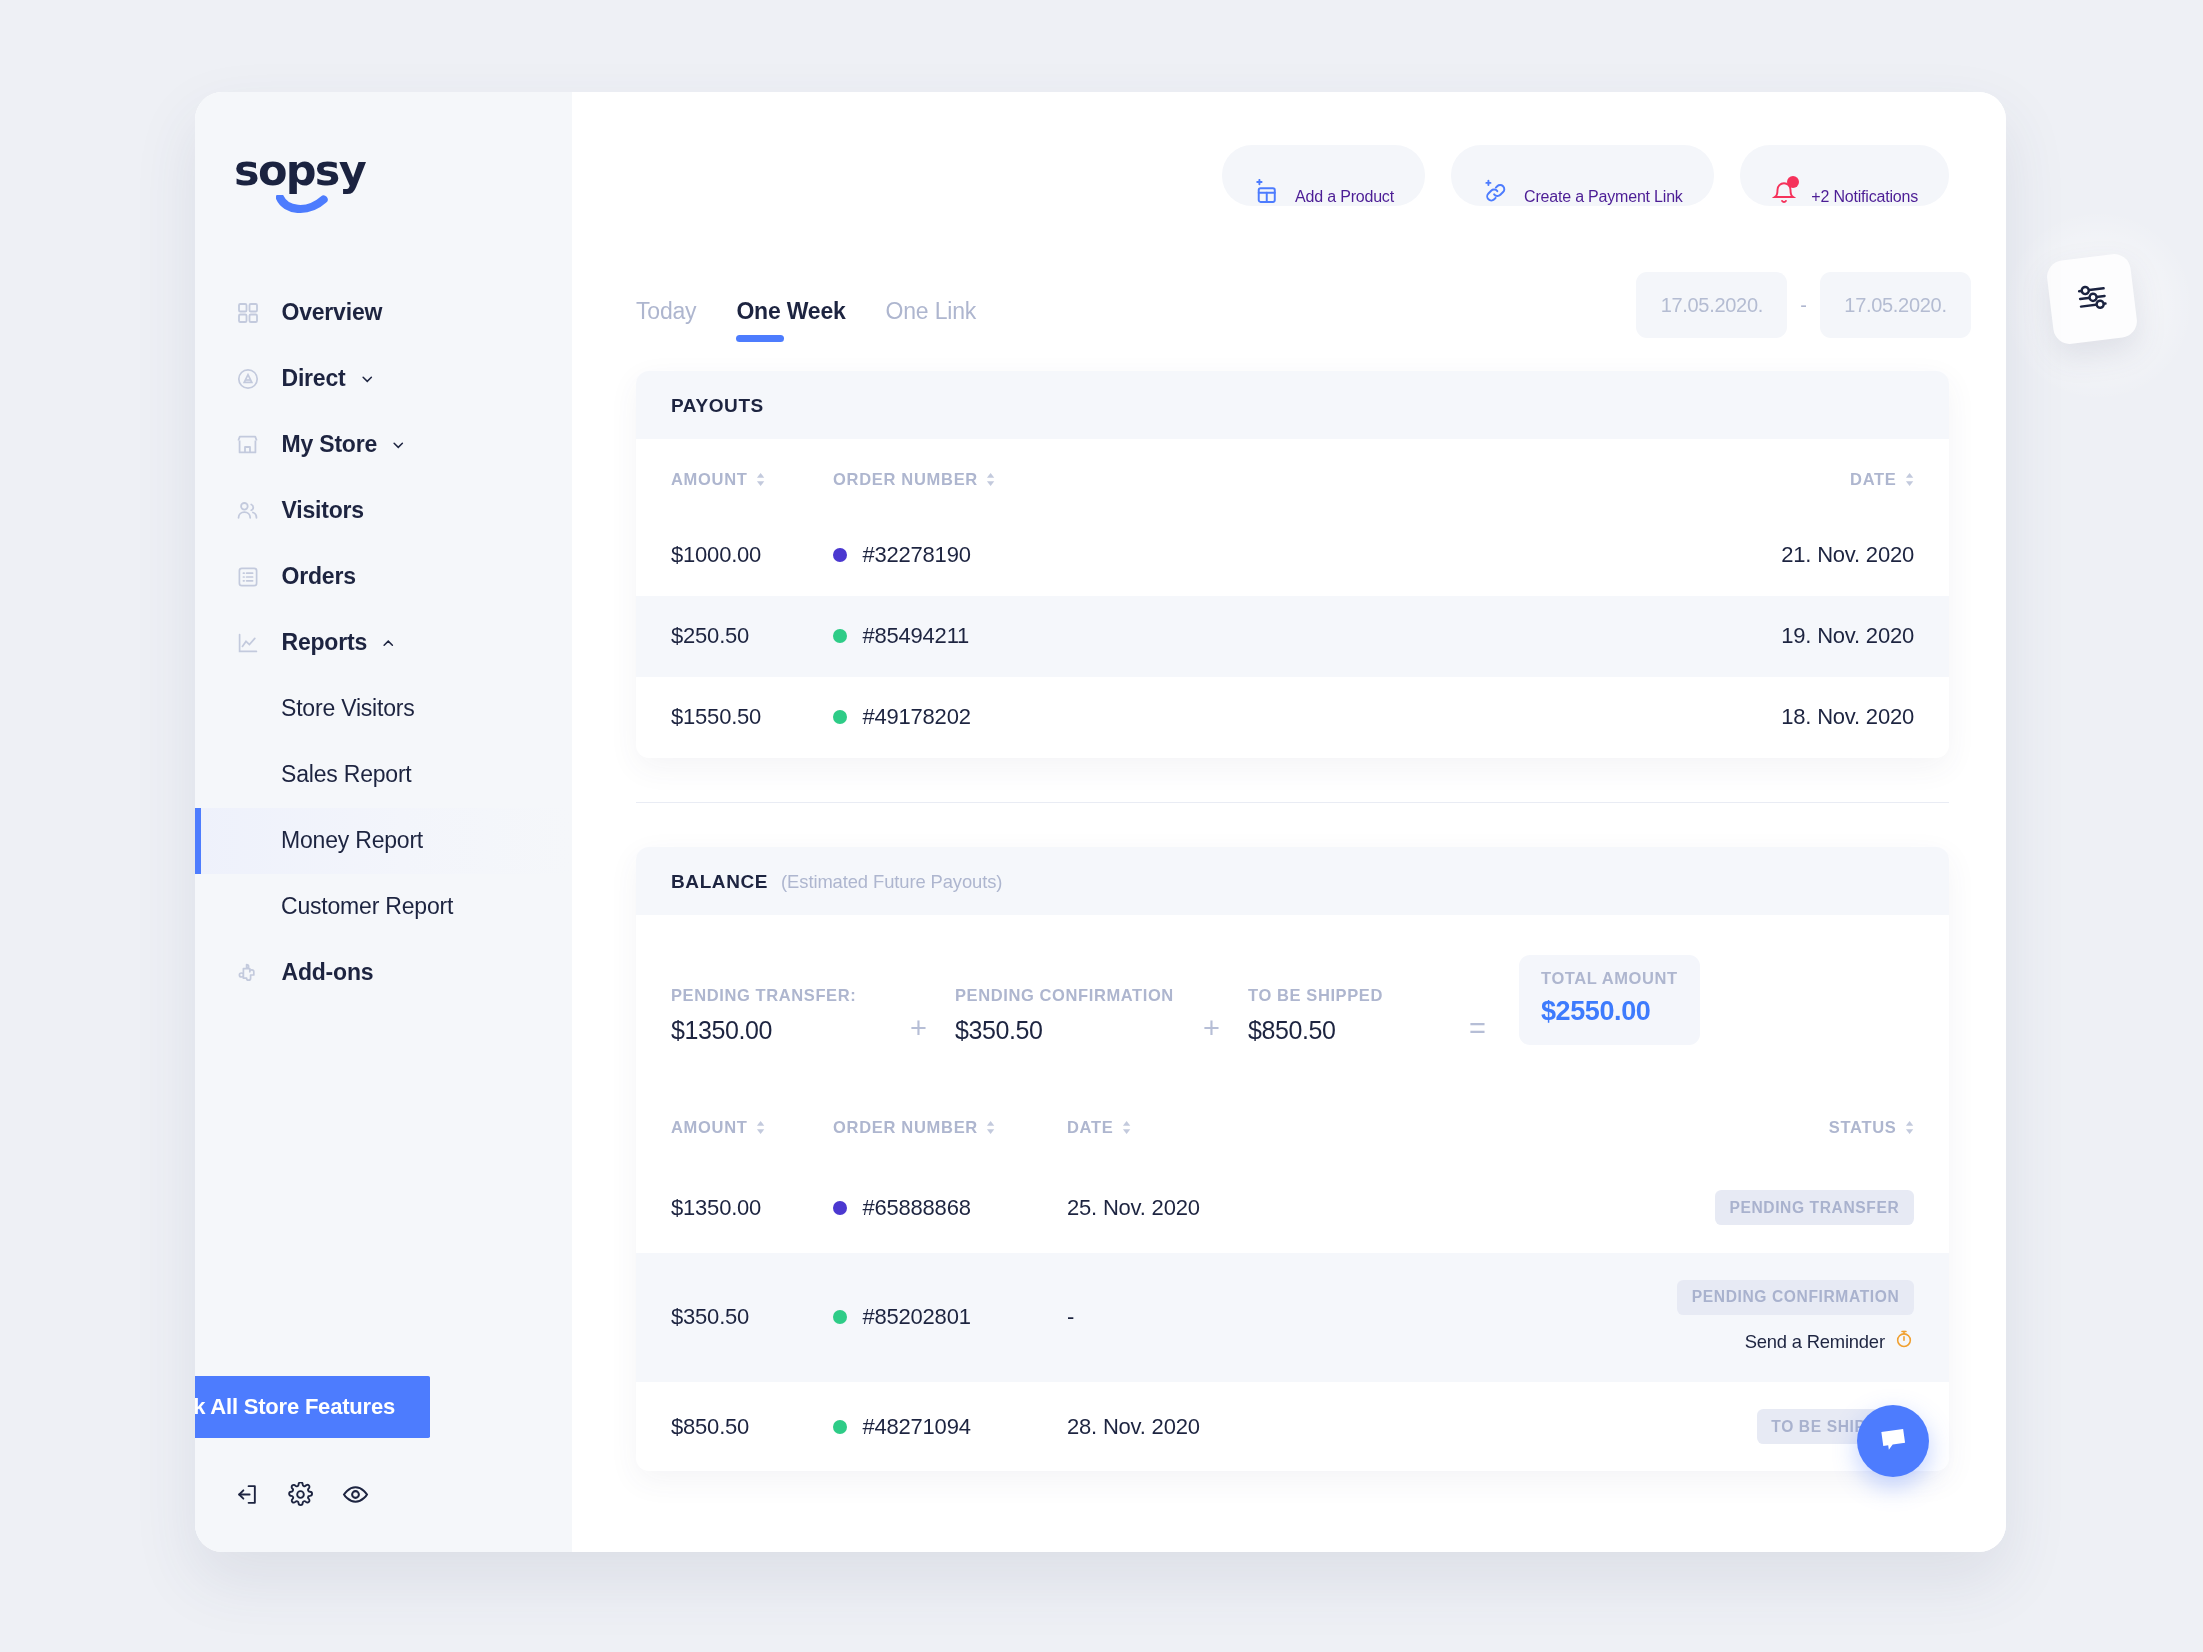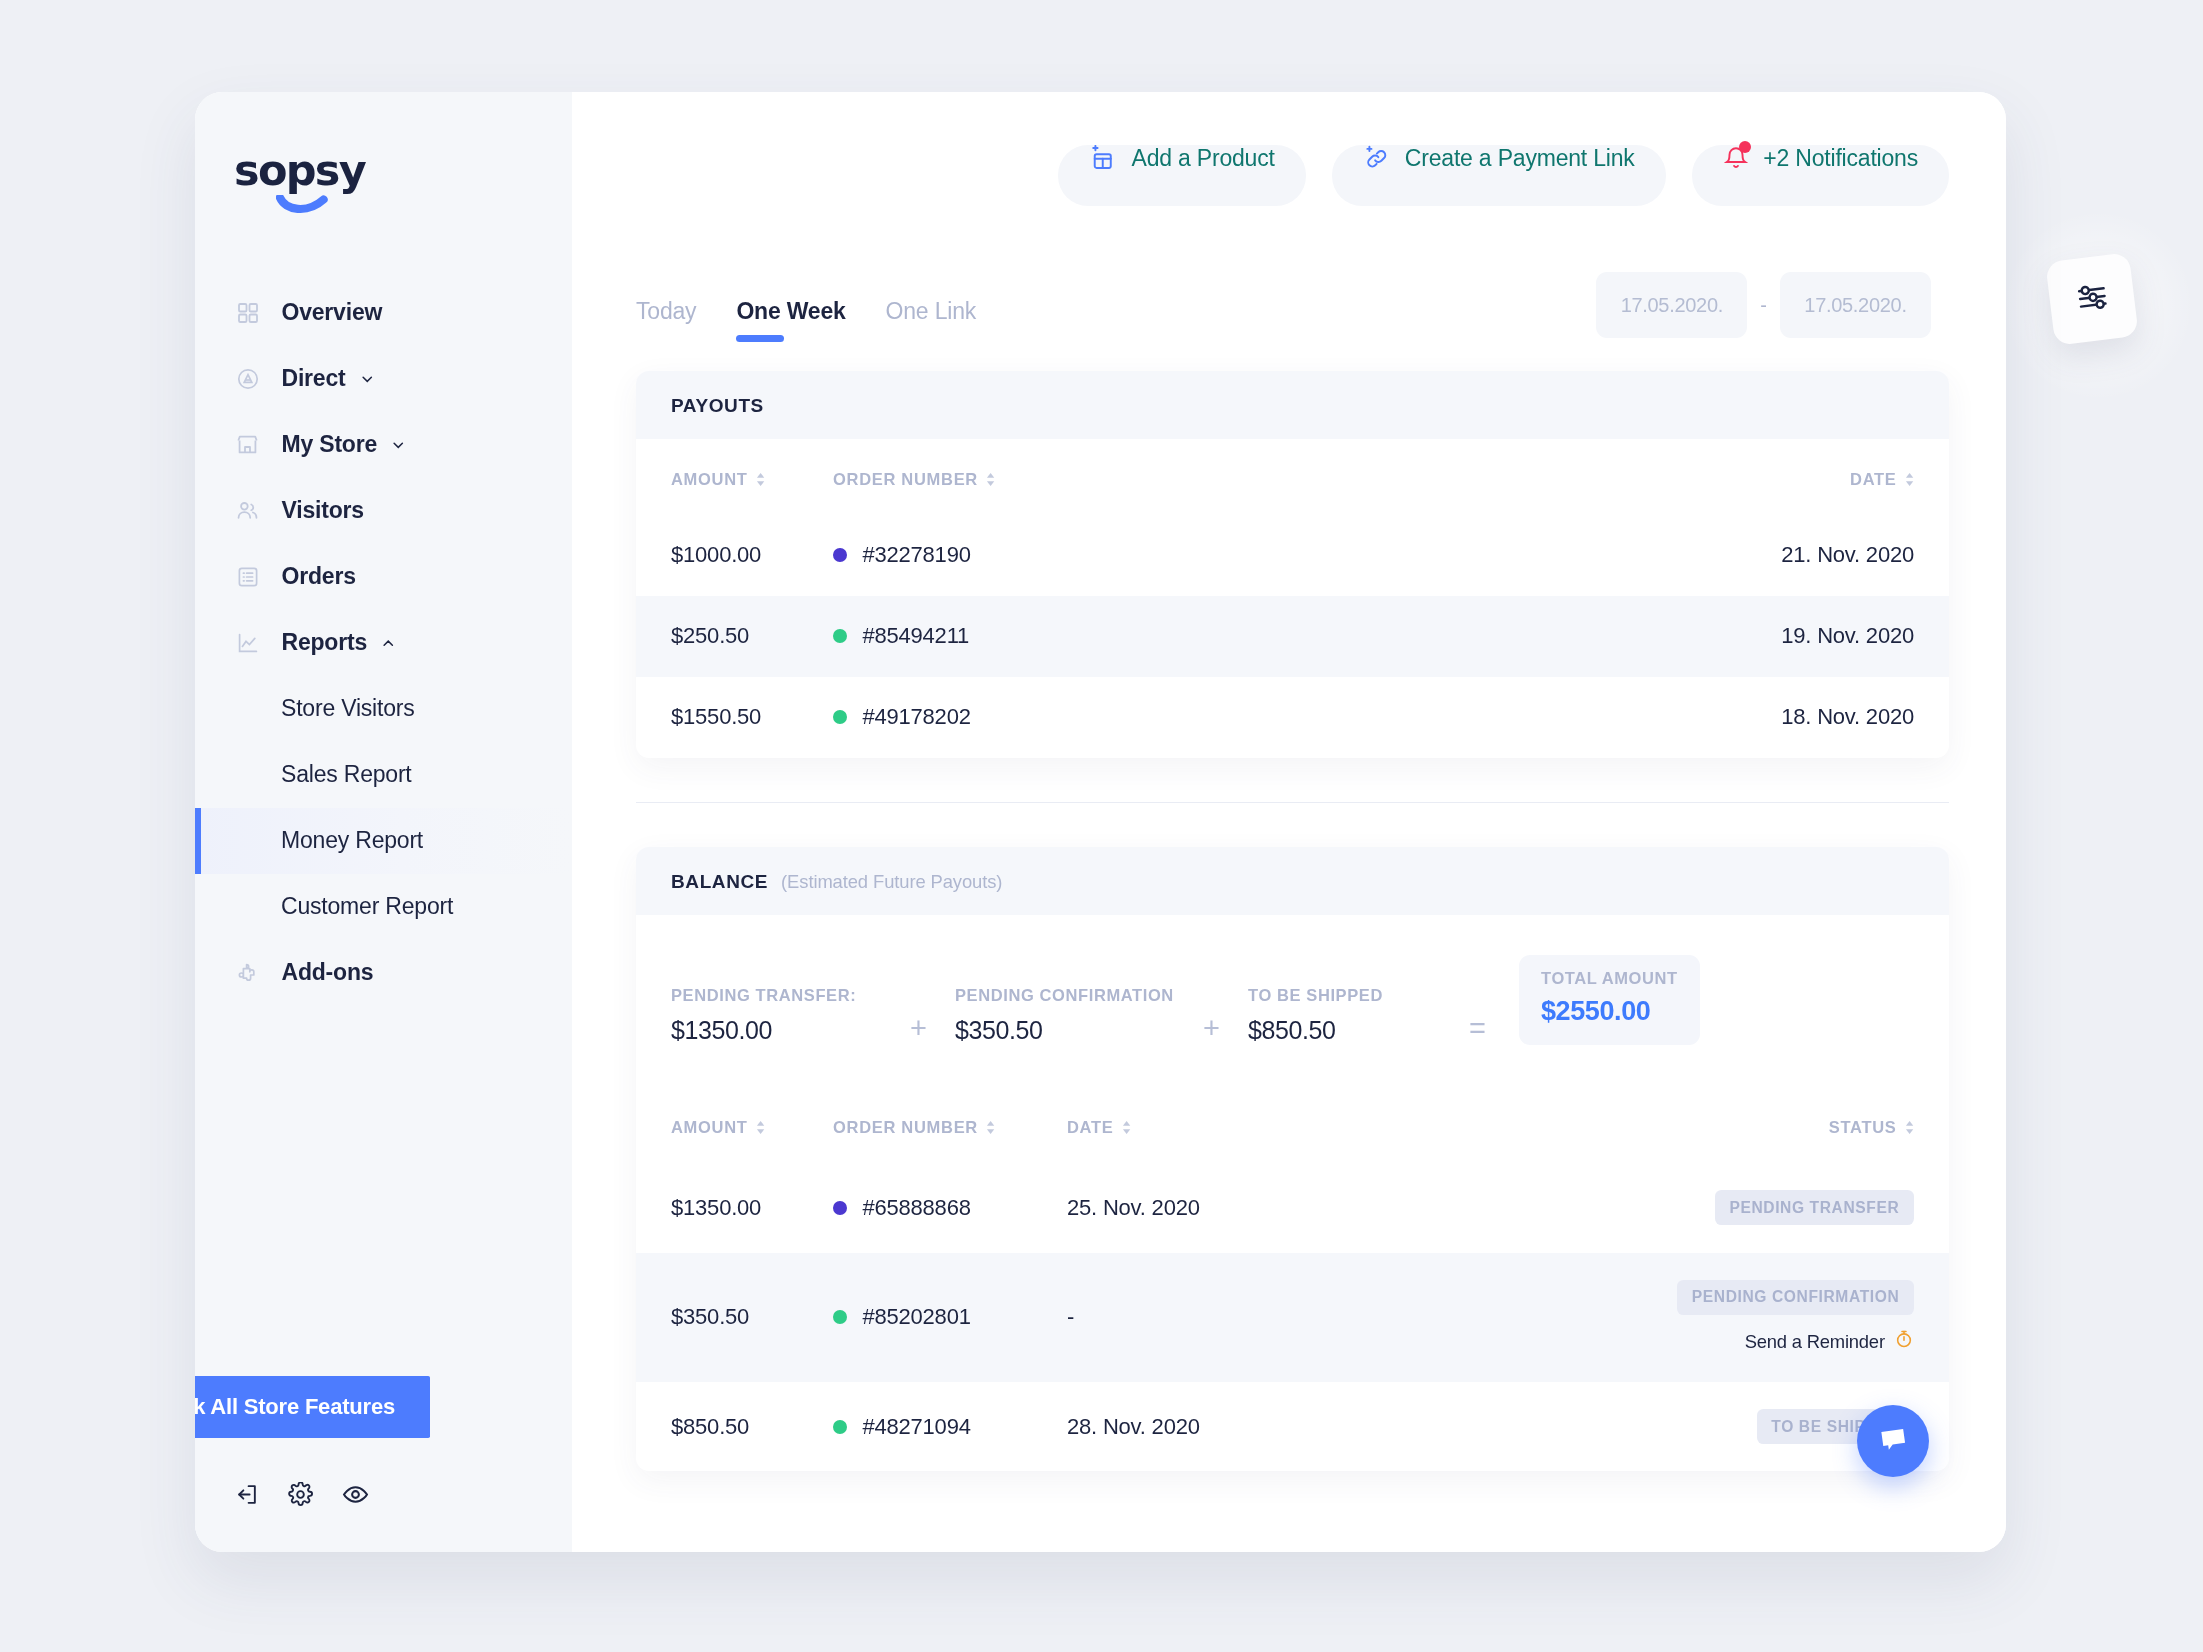--- a/index.html
+++ b/index.html
@@ -104,32 +104,32 @@
   .footer-icon { cursor: pointer; display: flex; }
 
   
   .main { flex: 1; position: relative; padding: 0; background: #fff; }
 
   .topbar {
     display: flex; justify-content: flex-end; align-items: center;
     gap: 26px; padding: 53px 57px 0 0;
   }
   .pill {
-    display: flex; align-items: flex-start; gap: 14.7px;
+    display: flex; align-items: flex-end; gap: 14.7px;
     height: 61px; padding: 0 31px;
     background: #f4f6fa; border: none; border-radius: 30px;
     font-family: "Liberation Sans", sans-serif;
-    font-size: 23px; font-weight: 500; color: #0f766e;
+    font-size: 16px; font-weight: 500; color: #4c1d95;
     letter-spacing: -0.2px; cursor: pointer;
   }
   .pill-icon { display: flex; align-items: center; position: relative; }
 
   .toolbar {
     display: flex; align-items: flex-end; justify-content: space-between;
-    padding: 66px 75px 0 64px;
+    padding: 66px 35px 0 64px;
   }
   .tabs { display: flex; align-items: flex-end; gap: 40px; }
   .tab {
     font-size: 23px; font-weight: 500; color: #aeb6cf;
     cursor: pointer; position: relative; padding-bottom: 16.5px; letter-spacing: -0.2px;
   }
   .tab.active { color: #1d2440; font-weight: 700; }
   .tab.active::after {
     content: ""; position: absolute; left: 0; bottom: 0;
     width: 48px; height: 6.4px; border-radius: 3.7px; background: #4d7cfe;

